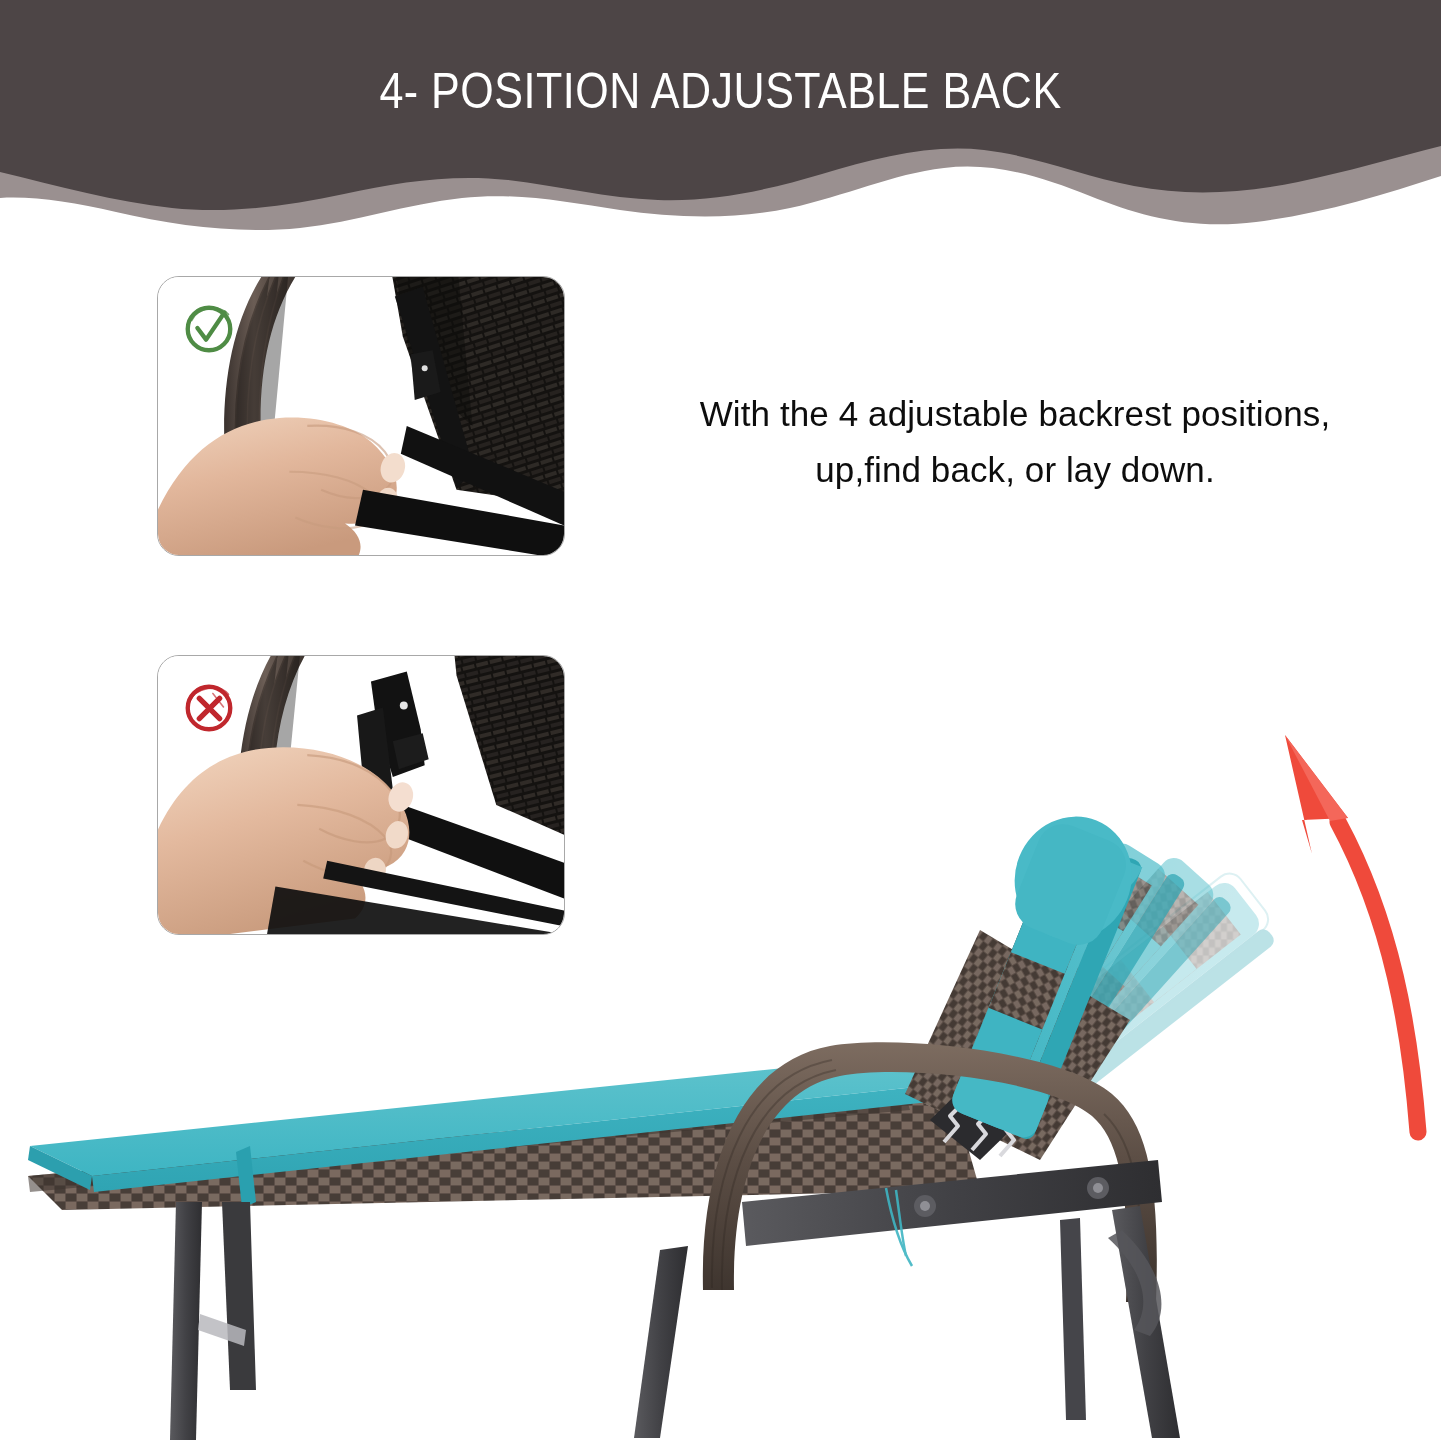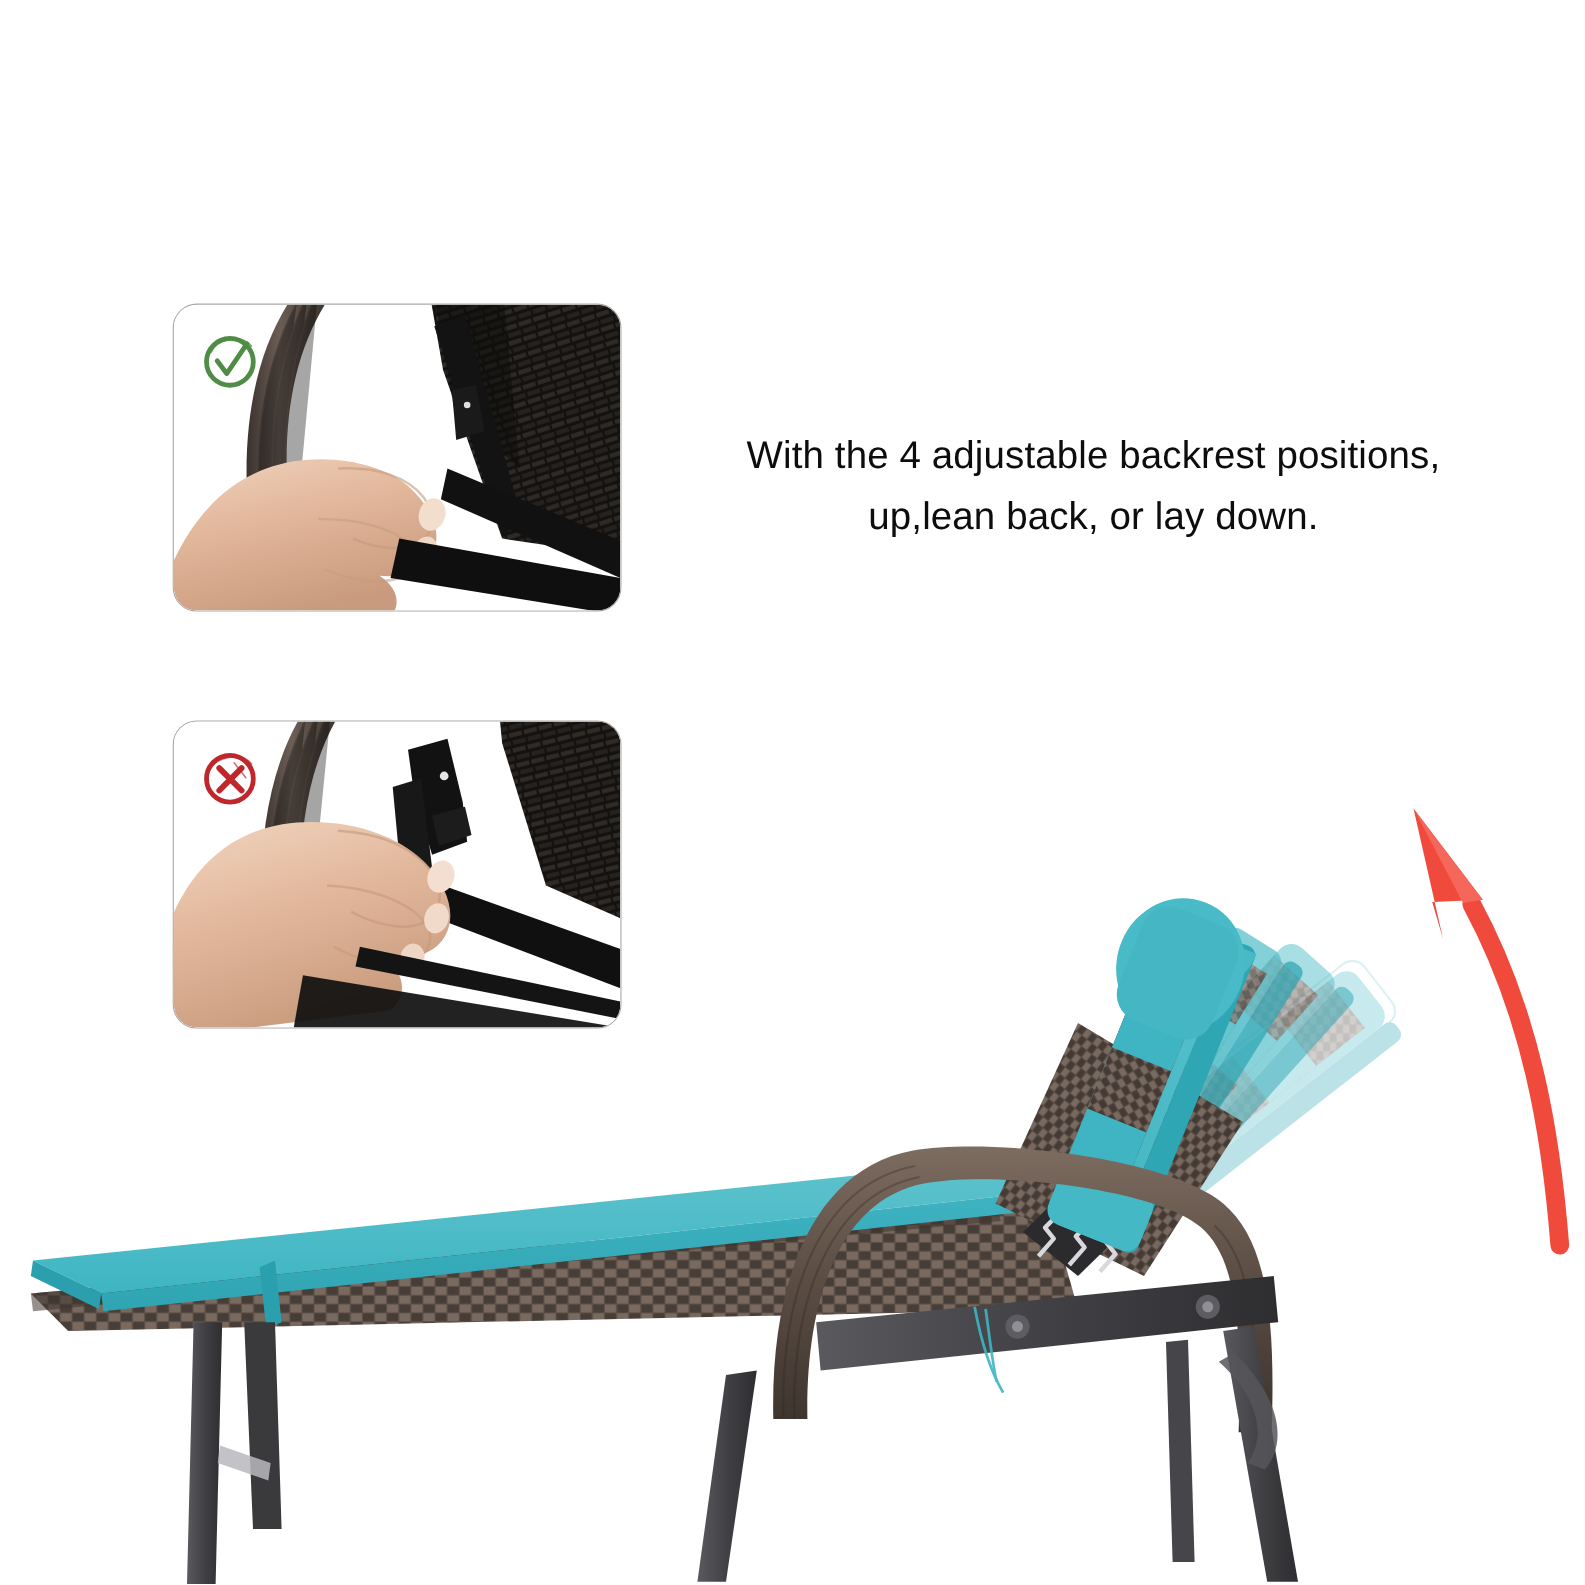--- a/index.html
+++ b/index.html
@@ -67,21 +67,21 @@
     left: 22px;
     top: 22px;
     width: 58px;
     height: 58px;
     z-index: 5;
   }
 
   
   #description-text {
     position: absolute;
-    left: 599px;
+    left: 620px;
     top: 386px;
     width: 790px;
     text-align: center;
     color: #0d0d0d;
     font-size: 35px;
     line-height: 56px;
     font-weight: 400;
     font-family: "Liberation Sans Narrow", "Liberation Sans", "DejaVu Sans", sans-serif;
     letter-spacing: 0.1px;
   }
@@ -94,20 +94,37 @@
     width: 1441px;
     height: 751px;
   }
   #product-illustration svg { display: block; }
 </style>
 </head>
 <body>
 
 <div id="page">
 
+  <div id="header-banner">
+    <svg width="1441" height="260" viewBox="0 0 1441 260" xmlns="http://www.w3.org/2000/svg">
+
+      <path fill="#9a9090" d="M0,0 L1441,0 L1441,176 C1380,196 1320,214 1256,222
+               C1190,230 1140,216 1090,196 C1040,176 994,162 944,168
+               C892,174 846,196 790,208 C734,220 676,218 620,210
+               C566,202 516,192 462,198 C406,204 356,222 300,228
+               C240,234 176,226 116,212 C72,202 34,196 0,198 Z"></path>
+
+      <path fill="#4d4546" d="M0,0 L1441,0 L1441,146 C1394,158 1346,172 1298,182
+               C1240,194 1186,196 1134,186 C1082,176 1036,156 984,150
+               C930,144 876,158 822,174 C768,190 714,202 658,200
+               C606,198 560,186 508,180 C452,174 398,182 344,194
+               C288,206 230,214 172,208 C116,202 58,186 0,172 Z"></path>
+    </svg>
+    <div id="banner-title">4- POSITION ADJUSTABLE BACK</div>
+  </div>
 
   <div id="callout-card-correct" class="callout-card">
 
     <svg class="callout-photo" viewBox="0 0 408 280" preserveAspectRatio="xMidYMid slice" xmlns="http://www.w3.org/2000/svg">
       <defs>
         <linearGradient id="tubeGradA" x1="0" y1="0" x2="1" y2="0">
           <stop offset="0%" stop-color="#3a322e"></stop>
           <stop offset="35%" stop-color="#6b5d55"></stop>
           <stop offset="70%" stop-color="#4a403a"></stop>
           <stop offset="100%" stop-color="#2b2522"></stop>
@@ -233,21 +250,21 @@
       <circle cx="30" cy="31" r="22" fill="none" stroke="#c0272d" stroke-width="4.5"></circle>
       <path d="M10,24 C16,10 40,5 50,17" fill="none" stroke="#c0272d" stroke-width="2" opacity="0.7" stroke-linecap="round"></path>
       <path d="M20,21 L41,42" fill="none" stroke="#c0272d" stroke-width="5.5" stroke-linecap="round"></path>
       <path d="M41,21 L20,42" fill="none" stroke="#c0272d" stroke-width="5.5" stroke-linecap="round"></path>
       <path d="M34,16 L45,30" fill="none" stroke="#c0272d" stroke-width="1.6" opacity="0.65" stroke-linecap="round"></path>
     </svg>
   </div>
 
   <div id="description-text">
     <div>With the 4 adjustable backrest positions,</div>
-    <div>up,lean back, or lay down.</div>
+    <div>up,find back, or lay down.</div>
   </div>
 
   <div id="product-illustration">
     <svg width="1441" height="751" viewBox="0 0 1441 751" xmlns="http://www.w3.org/2000/svg">
       <defs>
         <linearGradient id="cushionTop" x1="0" y1="0" x2="0" y2="1">
           <stop offset="0%" stop-color="#5fc3cd"></stop>
           <stop offset="100%" stop-color="#3eb5c3"></stop>
         </linearGradient>
         <linearGradient id="cushionSide" x1="0" y1="0" x2="0" y2="1">

